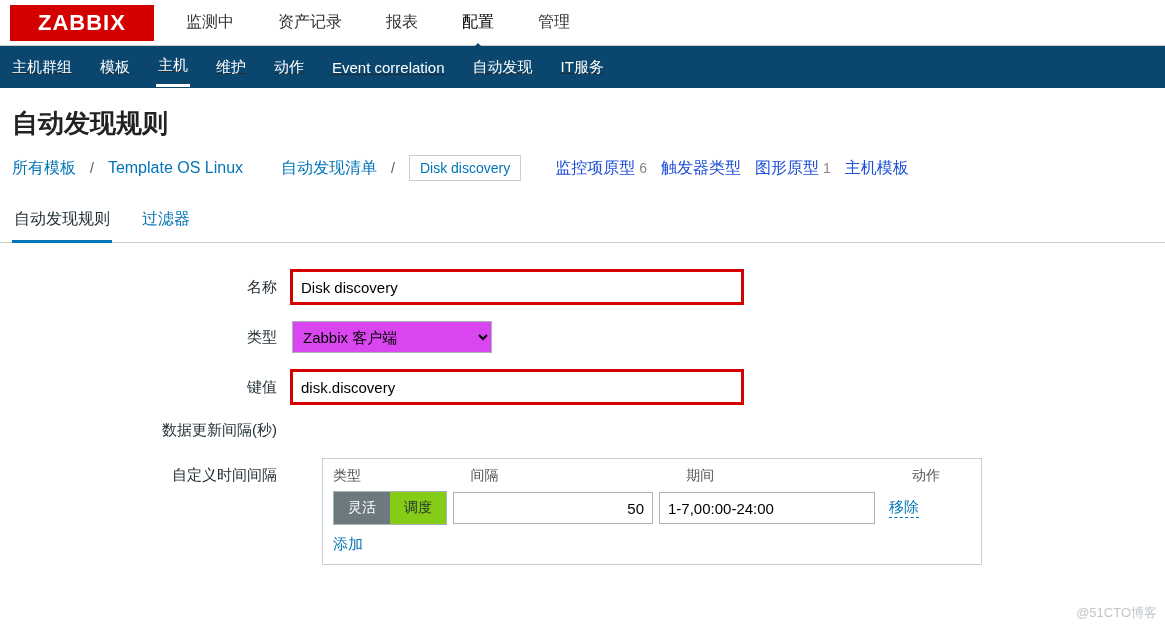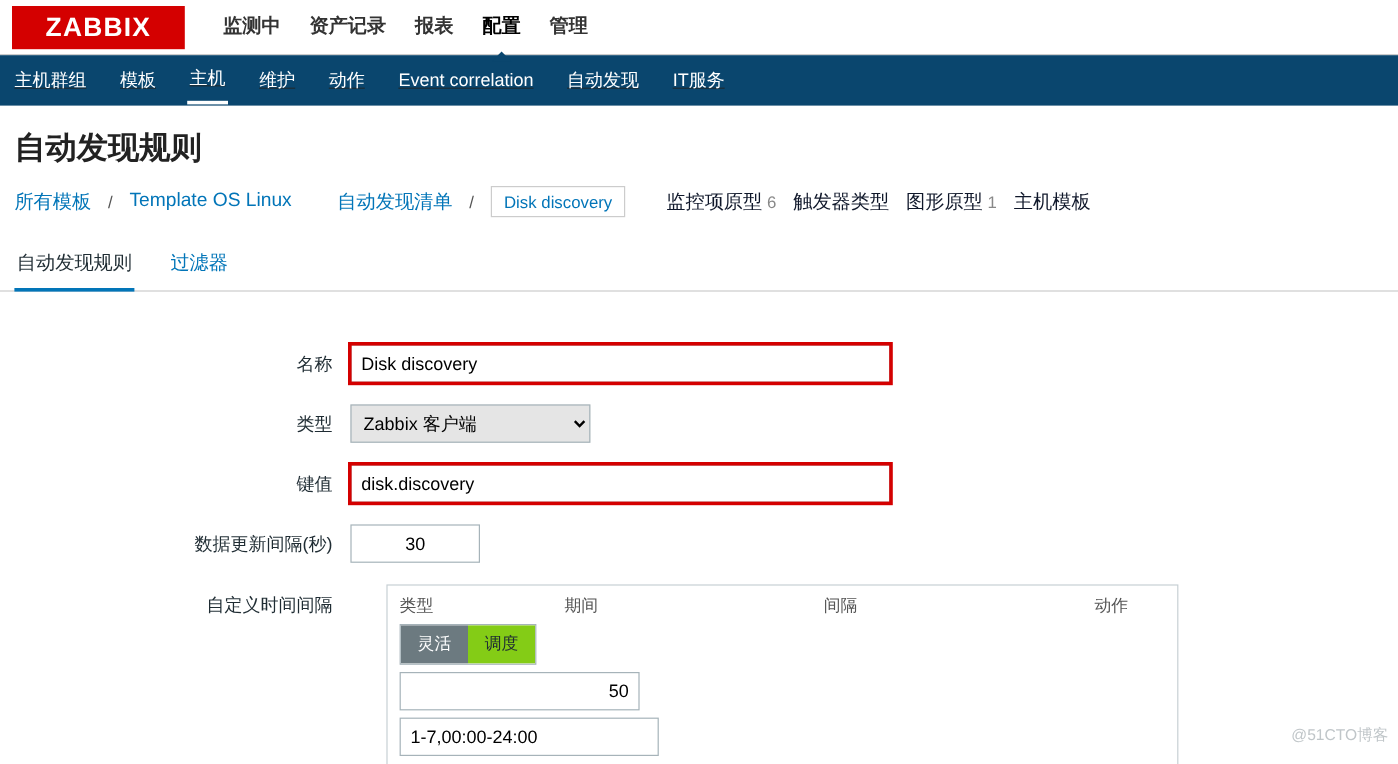--- a/index.html
+++ b/index.html
@@ -1,58 +1,58 @@
 <!DOCTYPE html>
 <html><head>
 <meta charset="utf-8">
 <style>
 * { box-sizing: border-box; margin: 0; padding: 0; }
 body { font-family: Arial, "Microsoft YaHei", sans-serif; font-size: 14px; color: #1f2c33; background: #fff; width: 1165px; }
 
 .topnav { background: #fff; height: 46px; display: flex; align-items: center; padding: 0 10px; border-bottom: 1px solid #ccc; }
 .logo { background: #d40000; color: #fff; font-weight: bold; font-size: 22px; letter-spacing: 1px; padding: 5px 28px; margin-right: 28px; font-family: Arial, sans-serif; }
-.topmenu { display: flex; gap: 16px; position:relative;font-weight:bold; }
+.topmenu { display: flex; gap: 36px; position:relative; }
 .topmenu a { color: #333; text-decoration: none; font-size: 16px; padding: 10px 4px; display: inline-block; position: relative;}
 .topmenu a.active { color: #000; }
 .topmenu a.active::after { content:""; position:absolute; bottom:-8px; left:50%; transform:translateX(-50%); border-left:8px solid transparent; border-right:8px solid transparent; border-bottom:8px solid #0a466e; }
 
 .subnav { background: #0a466e; height: 42px; display: flex; align-items: center; padding: 0 10px; gap: 24px; text-decoration: underline; }
 .subnav a { color: #fff; text-decoration: none; font-size: 15px; padding: 9px 2px; display: inline-block; }
 .subnav a.active { border-bottom: 3px solid #fff; }
 
 .page-title { font-size: 26px; color: #222; padding: 18px 12px 14px; }
 
 .crumbs { display:flex; align-items:center; gap: 14px; padding: 0 12px 18px; flex-wrap: wrap; }
 .crumbs a { color: #0275b8; text-decoration: none; font-size: 16px; }
 .crumbs .sep { color: #555; }
 .crumbs .boxed { border:1px solid #ccc; padding:4px 10px; color:#0275b8; background:#fff; }
-.crumbs .plain { color:#0f172a; font-size:16px; }
+.crumbs .plain { color:#1d4ed8; font-size:16px; }
 .crumbs .cnt { color:#888; font-size:14px; margin-left:-10px;}
 
 .tabs { display:flex; gap:28px; padding: 0 12px; border-bottom: 1px solid #ccc; }
 .tabs a { color:#0275b8; text-decoration:none; font-size:16px; padding: 10px 2px; display:inline-block; }
 .tabs a.active { color:#1f2c33; border-bottom:3px solid #0275b8; margin-bottom:-1px; }
 
 .form { padding: 28px 12px 10px; }
-.row { display:flex; align-items:center; margin-bottom: 18px; margin-top: 16px; }
+.row { display:flex; align-items:center; margin-bottom: 18px; }
 .row > label { width: 280px; text-align:right; padding-right: 15px; font-size:15px; color:#1f2c33; }
 .ctl input[type=text] { border:1px solid #a6b3b9; padding: 6px 8px; font-size:15px; height:32px; }
-.ctl select { border:1px solid #a6b3b9; padding: 5px 6px; font-size:15px; height:32px; background:#e5e5e5; width:200px; }
+.ctl select { border:1px solid #a6b3b9; padding: 5px 6px; font-size:15px; height:32px; background:#d946ef; width:200px; }
 .hl { outline:3px solid #d40000; outline-offset:-1px; }
 .name-input { width: 450px; }
 .key-input { width: 450px; }
 .int-input { width: 108px; text-align:center; }
 
 .intervals { border:1px solid #c7d0d4; padding: 0; width: 660px; }
 .ihdr { display:flex; padding: 8px 10px 6px; color:#555; font-size:14px; }
 .ihdr > div:nth-child(1){ width:140px; }
 .ihdr > div:nth-child(2){ width:220px; }
 .ihdr > div:nth-child(3){ width:230px; }
 .ihdr > div:nth-child(4){ width:60px; }
-.irow { display:flex; align-items:flex-start; padding: 0 10px 10px; gap:6px;flex-direction:column; }
+.irow { display:flex; align-items:center; padding: 0 10px 10px; gap:6px; }
 .tgroup { display:flex; border:1px solid #a6b3b9; overflow:hidden; }
 .tgroup button { border:none; padding:7px 14px; font-size:14px; cursor:pointer; background:#84cc16; color:#1f2c33; }
 .tgroup button.on { background:#6c7a80; color:#fff; }
 .small-in { border:1px solid #a6b3b9; height:32px; padding:4px 8px; font-size:15px; }
 .w-int { width:200px; text-align:right; }
 .w-per { width:216px; }
 .lnk { color:#0275b8; text-decoration:none; border-bottom:1px dashed #0275b8; font-size:15px; cursor:pointer; margin-left:8px;}
 .addlnk { color:#0275b8; text-decoration:none; font-size:15px; display:inline-block; padding: 0 10px 10px; cursor:pointer;}
 
 .watermark { position:fixed; right:8px; bottom:15px; color:#c0c6c9; font-size:13px; }
@@ -122,30 +122,29 @@
     </div>
   </div>
 
   <div class="row">
     <label>键值</label>
     <div class="ctl"><input type="text" class="key-input hl" value="disk.discovery" style=""></div>
   </div>
 
   <div class="row">
     <label>数据更新间隔(秒)</label>
-    <div class="ctl"><input type="text" class="int-input" value="30" style=""></div>
   </div>
 
   <div class="row" style="align-items:flex-start;gap:30px;">
     <label style="padding-top:8px;">自定义时间间隔</label>
     <div class="intervals">
       <div class="ihdr">
         <div>类型</div>
+        <div>间隔</div>
         <div>期间</div>
-        <div>间隔</div>
         <div>动作</div>
       </div>
       <div class="irow">
         <div class="tgroup">
           <button class="on">灵活</button>
           <button>调度</button>
         </div>
         <input type="text" class="small-in w-int" value="50" style="">
         <input type="text" class="small-in w-per" value="1-7,00:00-24:00" style="">
         <span class="lnk">移除</span>

